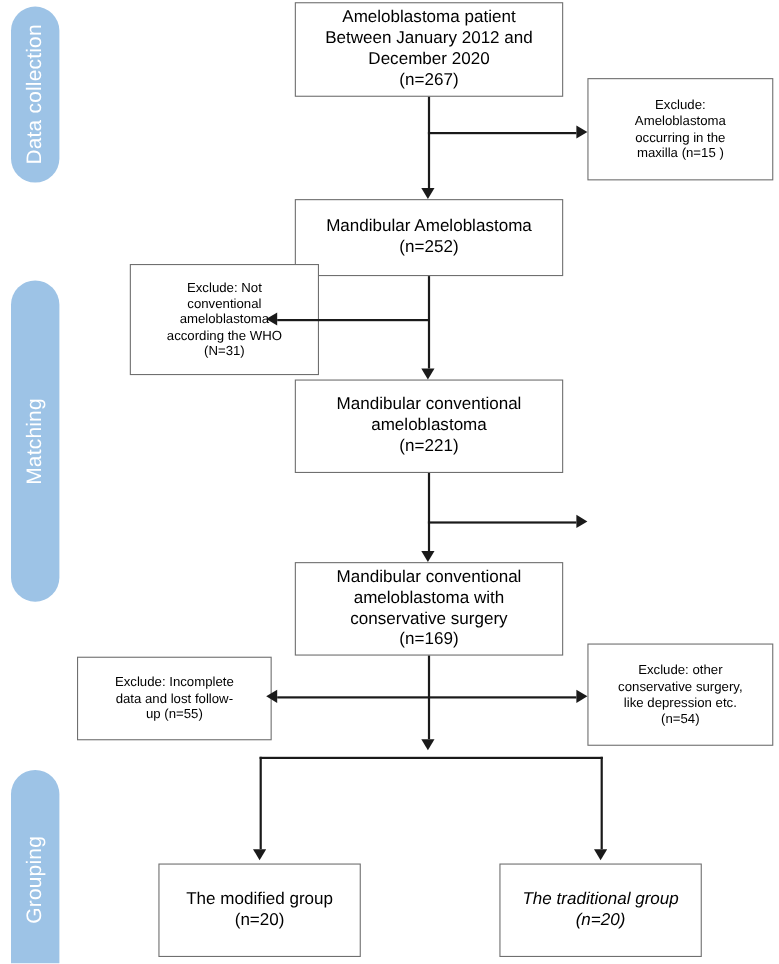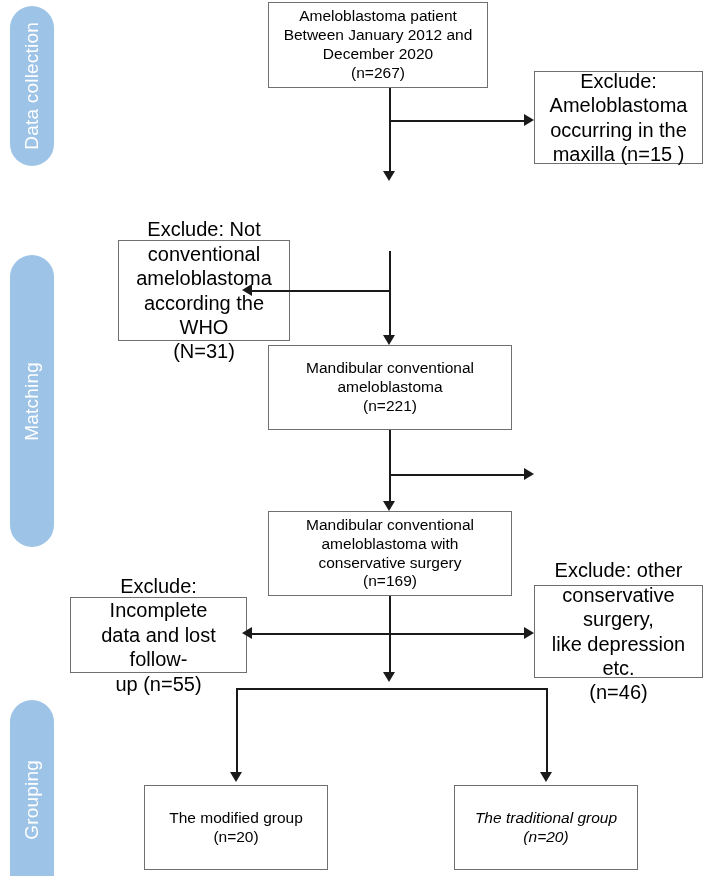--- a/index.html
+++ b/index.html
@@ -49,21 +49,21 @@
     justify-content: center;
     text-align: center;
     line-height: 1.22;
     padding: 2px 6px;
   }
   .node .node-text {
     display: block;
     white-space: pre-line;
   }
   .node.main { font-size: 15.5px; }
-  .node.exclude { font-size: 20px; }
+  .node.exclude { font-size: 12px; }
   .node.group { font-size: 15.5px; justify-content: center; }
 
   
   .vline {
     position: absolute;
     width: 0;
     border-left: 2.2px solid #1a1a1a;
   }
   .hline {
     position: absolute;
@@ -101,27 +101,31 @@
   </div>
 
   <div class="stage-pill" style="left:10px; top:255px; width:44px; height:292px;">
     <span class="stage-label">Matching</span>
   </div>
 
   <div class="stage-pill" style="left:10px; top:700px; width:44px; height:200px;">
     <span class="stage-label">Grouping</span>
   </div>
 
-  <div class="node main" style="left:268px; top:2px; width:220px; height:86px;">
+  <div class="node main" style="left:268px; top:2px; width:244px; height:86px;">
     <span class="node-text">Ameloblastoma patient
 Between January 2012 and
 December 2020
 (n=267)</span>
   </div>
 
+  <div class="node main" style="left:268px; top:181px; width:244px; height:70px;">
+    <span class="node-text">Mandibular Ameloblastoma
+(n=252)</span>
+  </div>
 
   <div class="node main" style="left:268px; top:345px; width:244px; height:85px;">
     <span class="node-text">Mandibular conventional
 ameloblastoma
 (n=221)</span>
   </div>
 
   <div class="node main" style="left:268px; top:511px; width:244px; height:85px;">
     <span class="node-text">Mandibular conventional
 ameloblastoma with
@@ -158,21 +162,21 @@
   <div class="node exclude" style="left:70px; top:597px; width:177px; height:76px;">
     <span class="node-text">Exclude: Incomplete
 data and lost follow-
 up (n=55)</span>
   </div>
 
   <div class="node exclude" style="left:534px; top:585px; width:169px; height:93px;">
     <span class="node-text">Exclude: other
 conservative surgery,
 like depression etc.
-(n=46)</span>
+(n=54)</span>
   </div>
 
   <div class="vline" style="left:389px; top:88px; height:83px;"></div>
   <div class="arrow arrow-down" style="left:383px; top:171px;"></div>
 
   <div class="hline" style="left:389px; top:120px; width:135px;"></div>
   <div class="arrow arrow-right" style="left:524px; top:114px;"></div>
 
   <div class="vline" style="left:389px; top:251px; height:84px;"></div>
   <div class="arrow arrow-down" style="left:383px; top:335px;"></div>

